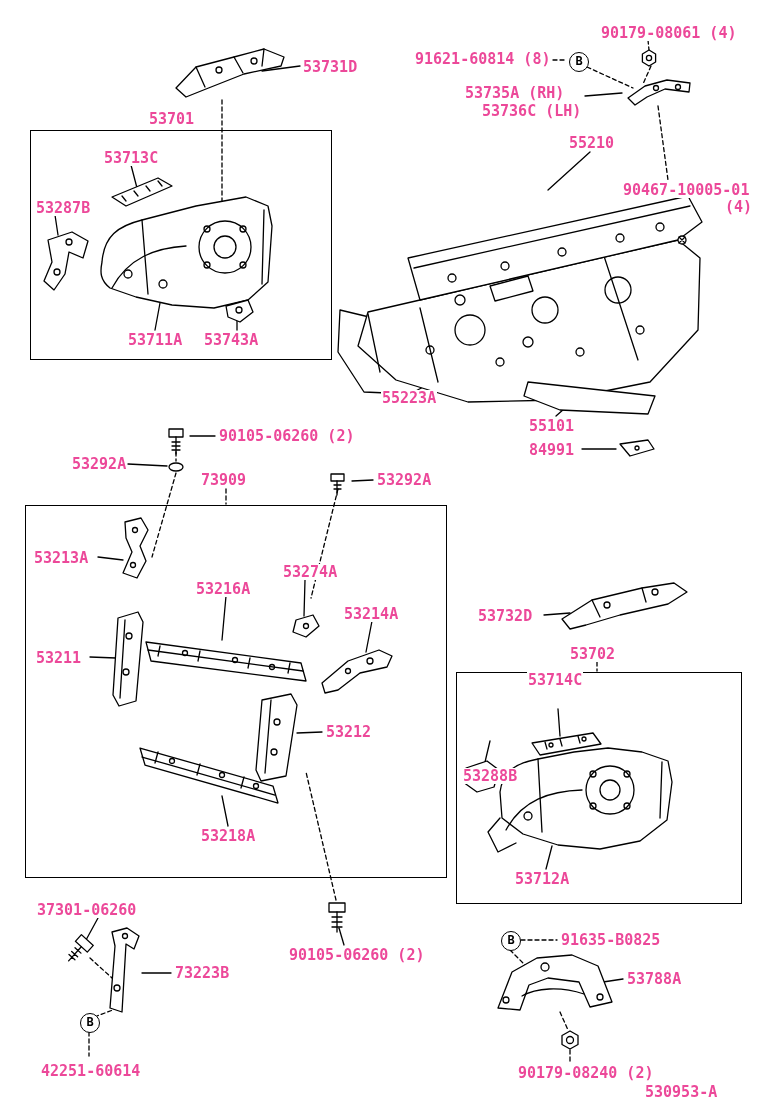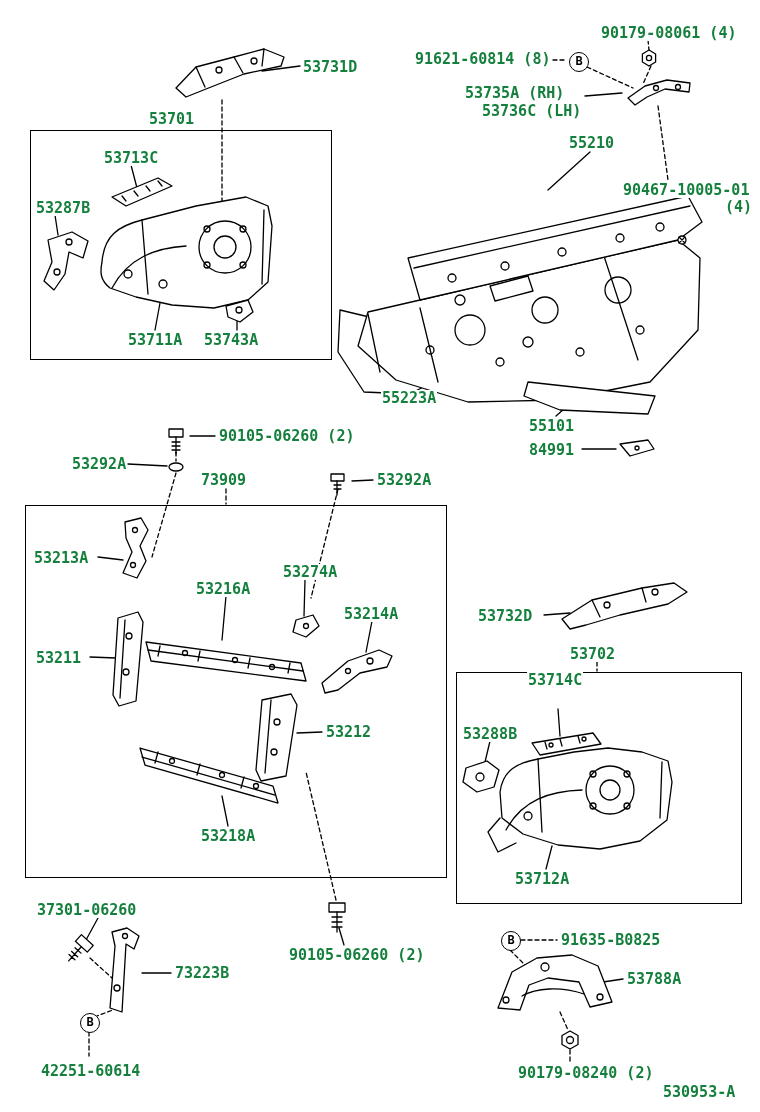--- a/index.html
+++ b/index.html
@@ -2,30 +2,30 @@
 <html><head>
 <meta charset="utf-8">
 <style>
   html,body{margin:0;padding:0;background:#fff;}
   .stage{
     position:relative;width:760px;height:1112px;background:#ffffff;
     font-family:"DejaVu Sans Mono","Liberation Mono",monospace;
     overflow:hidden;
   }
   .lbl{
-    position:absolute;font-size:15px;font-weight:bold;color:#15803d;
+    position:absolute;font-size:15px;font-weight:bold;color:#ec4899;
     white-space:nowrap;line-height:16px;background:#ffffff;padding:0 1px;
   }
   .pbox{position:absolute;border:1.5px solid #000;}
   .bcircle{
     position:absolute;width:18px;height:18px;border:1.6px solid #000;border-radius:50%;
     font-size:12px;font-weight:bold;text-align:center;line-height:17px;background:#fff;
   }
   svg.art{position:absolute;left:0;top:0;}
-  .footer{background:transparent;margin-left:18px;}
+  .footer{background:transparent;}
 </style>
 </head>
 <body>
 
 <div class="stage">
 
   <svg class="art" width="760" height="1112" viewBox="0 0 760 1112">
     <g stroke="#000" fill="none" stroke-width="1.3" stroke-linejoin="round" stroke-linecap="round">
 
       <g>
@@ -310,21 +310,21 @@
   <div class="lbl" style="left:376px;top:472px">53292A</div>
   <div class="lbl" style="left:33px;top:550px">53213A</div>
   <div class="lbl" style="left:195px;top:581px">53216A</div>
   <div class="lbl" style="left:282px;top:564px">53274A</div>
   <div class="lbl" style="left:343px;top:606px">53214A</div>
   <div class="lbl" style="left:35px;top:650px">53211</div>
   <div class="lbl" style="left:477px;top:608px">53732D</div>
   <div class="lbl" style="left:569px;top:646px">53702</div>
   <div class="lbl" style="left:325px;top:724px">53212</div>
   <div class="lbl" style="left:527px;top:672px">53714C</div>
-  <div class="lbl" style="left:462px;top:726px">53288B</div>
+  <div class="lbl" style="left:462px;top:768px">53288B</div>
   <div class="lbl" style="left:200px;top:828px">53218A</div>
   <div class="lbl" style="left:514px;top:871px">53712A</div>
   <div class="lbl" style="left:36px;top:902px">37301-06260</div>
   <div class="lbl" style="left:174px;top:965px">73223B</div>
   <div class="lbl" style="left:288px;top:947px">90105-06260 (2)</div>
   <div class="lbl" style="left:560px;top:932px">91635-B0825</div>
   <div class="lbl" style="left:626px;top:971px">53788A</div>
   <div class="lbl" style="left:40px;top:1063px">42251-60614</div>
   <div class="lbl" style="left:517px;top:1065px">90179-08240 (2)</div>
 

